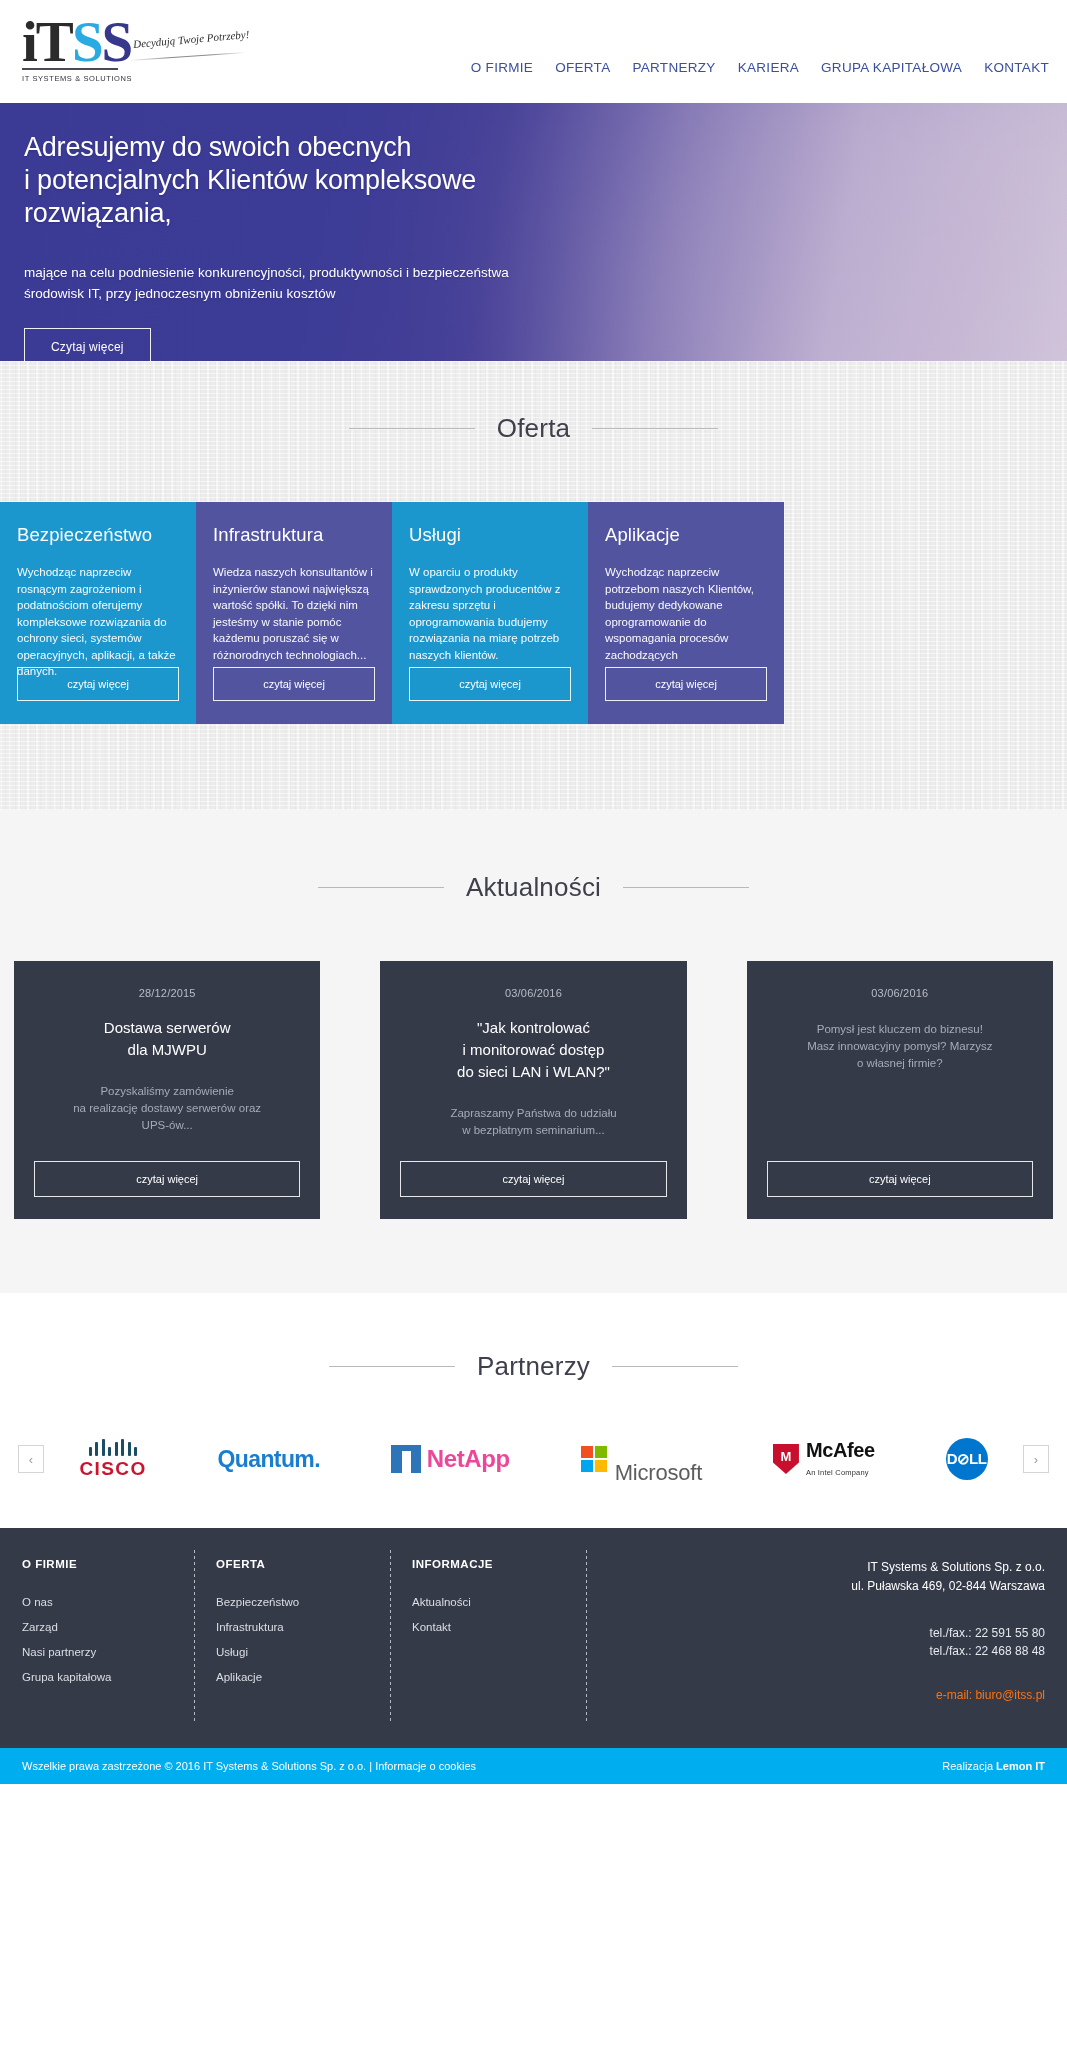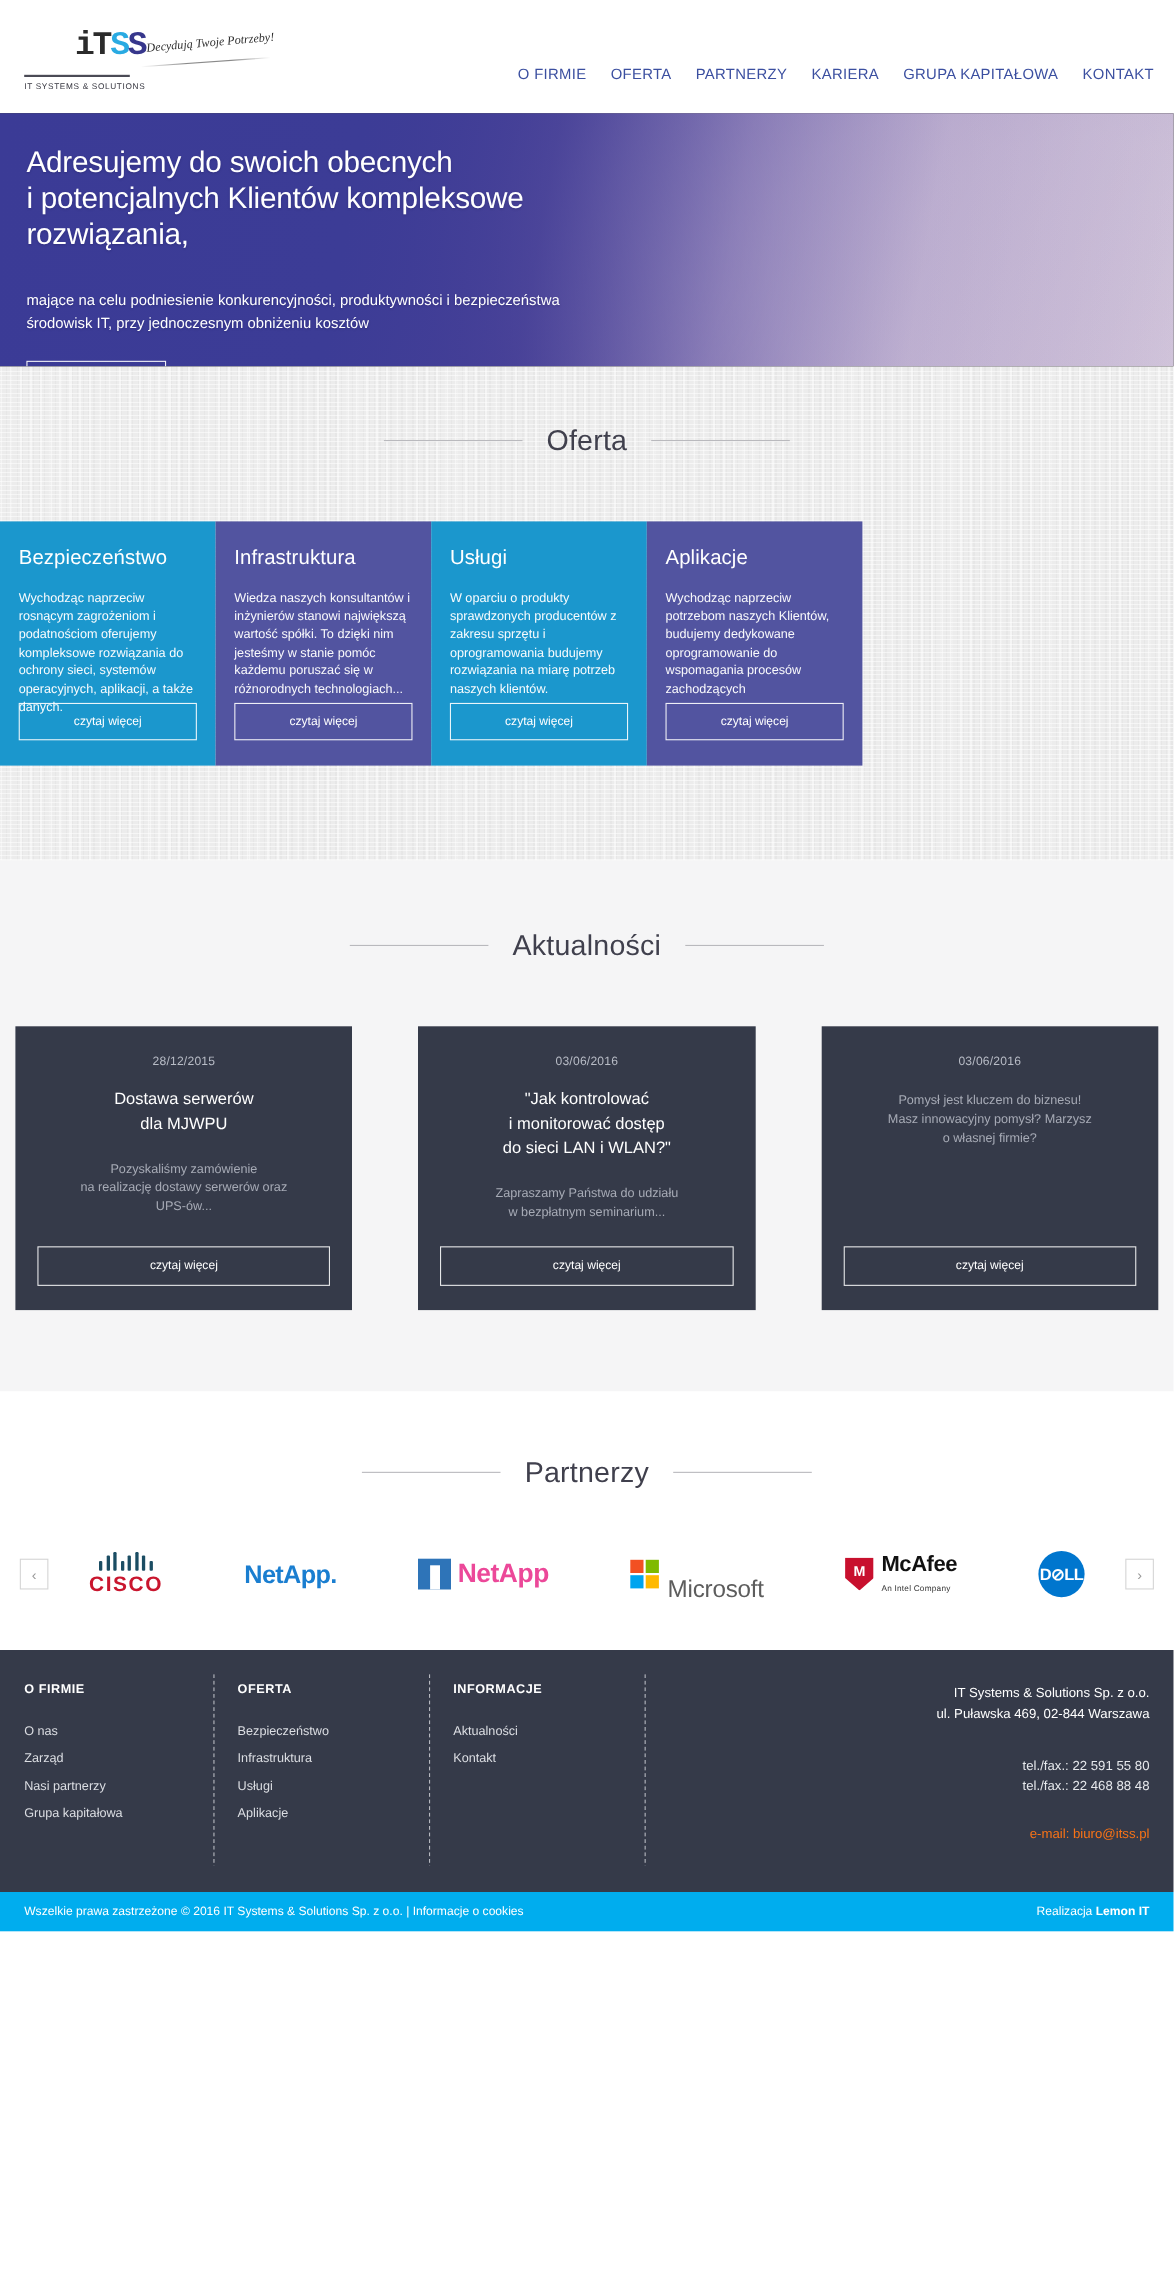--- a/index.html
+++ b/index.html
@@ -10,22 +10,22 @@
     background:#ffffff;
     color:#3a3f51;
     -webkit-font-smoothing:antialiased;
   }
   .page { width:1067px; position:relative; overflow:hidden; }
 
   
   .header { height:103px; background:#fff; position:relative; }
   .logo-wrap { position:absolute; left:22px; top:18px; }
   .logo-mark {
-    font-size:30px; font-weight:700; letter-spacing:-2px;
-    line-height:48px; font-family:Liberation Mono, monospace;text-align:right;
+    font-size:57px; font-weight:700; letter-spacing:-2px;
+    line-height:48px; font-family:Liberation Serif, serif;
   }
   .logo-mark .l-i { color:#2b2b2b; }
   .logo-mark .l-t { color:#2b2b2b; }
   .logo-mark .l-s1 { color:#29aae2; }
   .logo-mark .l-s2 { color:#37378c; }
   .logo-rule { width:96px; height:2px; background:#4a4a55; margin-top:2px; }
   .logo-sub {
     font-size:7.5px; letter-spacing:0.6px; color:#33333d;
     margin-top:4px; font-weight:400;
   }
@@ -45,22 +45,22 @@
     display:flex; align-items:center; gap:22px;
   }
   .mainnav a {
     color:#3b4fa0; text-decoration:none;
     font-size:13.5px; letter-spacing:0.3px; font-weight:400;
     white-space:nowrap;
   }
 
   
   .hero {
-    position:relative; height:230px; overflow:hidden;
-    background:#000000;
+    position:relative; height:258px; overflow:hidden;
+    background:#ec4899;
   }
   .hero-photo {
     position:absolute; inset:0;
     background:
       radial-gradient(circle at 78% 62%, rgba(205,190,215,.62) 0 16%, rgba(150,135,175,0) 46%),
       radial-gradient(circle at 62% 30%, rgba(190,180,210,.40) 0 14%, rgba(150,135,175,0) 44%),
       radial-gradient(circle at 92% 88%, rgba(225,215,230,.50) 0 18%, rgba(150,135,175,0) 50%),
       linear-gradient(118deg,#3c3c97 0%,#3e3e99 34%,#5a4f9e 53%,#8d7cb4 70%,#b4a6c8 84%,#c9bcd4 100%);
   }
   .hero-photo:after{
@@ -353,21 +353,21 @@
               <i style="height:14px"></i>
               <i style="height:17px"></i>
             <i style="height:14px"></i>
               <i style="height:9px"></i>
           </div>
           <div class="cisco-word">CISCO</div>
         </div>
       </div>
 
       <div class="plogo">
-        <div class="quantum">NetApp.</div>
+        <div class="quantum">Quantum.</div>
       </div>
 
       <div class="plogo">
         <div class="netapp">
           <span class="netapp-mark"></span>
           <span class="netapp-word">NetApp</span>
         </div>
       </div>
 
       <div class="plogo">

